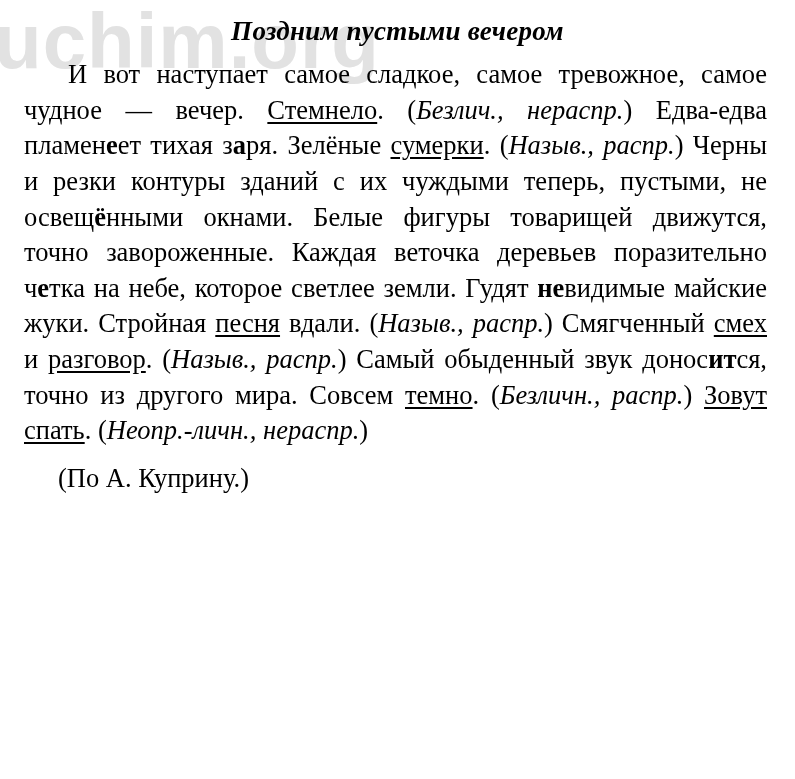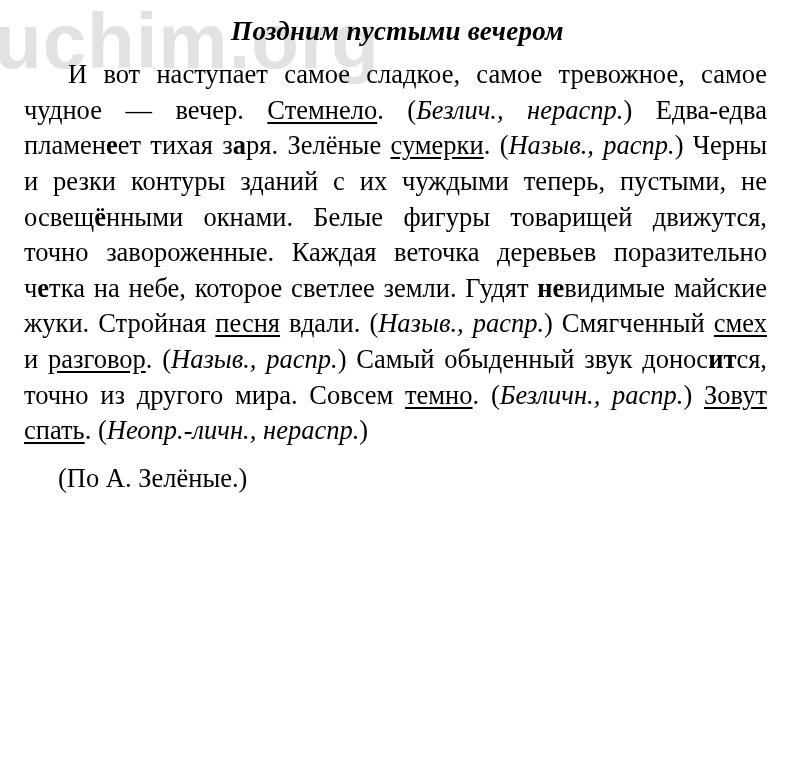--- a/index.html
+++ b/index.html
@@ -97,15 +97,15 @@
 
 <div class="page">
 
 
   <div class="doc-title">Поздним пустыми вечером</div>
 
   <div class="body-text">
     <p><span class="indent"></span><span>И вот наступает самое сладкое, самое тревожное, самое чудное — вечер. </span><span class="u">Стемнело</span><span>. (</span><span class="it">Безлич., нераспр.</span><span>) Едва-едва пламен</span><span class="b">е</span><span>ет тихая з</span><span class="b">а</span><span>ря. Зелёные </span><span class="u">сумерки</span><span>. (</span><span class="it">Назыв., распр.</span><span>) Черны и резки контуры зданий с их чуждыми теперь, пустыми, не освещ</span><span class="b">ё</span><span>нными окнами. Белые фигуры товарищей движутся, точно завороженные. Каждая веточка деревьев поразительно ч</span><span class="b">е</span><span>тка на небе, которое светлее земли. Гудят </span><span class="b">не</span><span>видимые майские жуки. Стройная </span><span class="u">песня</span><span> вдали. (</span><span class="it">Назыв., распр.</span><span>) Смягченный </span><span class="u">смех</span><span> и </span><span class="u">разговор</span><span>. (</span><span class="it">Назыв., распр.</span><span>) Самый обыденный звук доноc</span><span class="b">ит</span><span>ся, точно из другого мира. Совсем </span><span class="u">темно</span><span>. (</span><span class="it">Безличн., распр.</span><span>) </span><span class="u">Зовут спать</span><span>. (</span><span class="it">Неопр.-личн., нераспр.</span><span>)</span></p>
   </div>
 
-  <div class="source-line"><span class="indent"></span><span>(По А. Зелёные.)</span></div>
+  <div class="source-line"><span class="indent"></span><span>(По А. Куприну.)</span></div>
 
 </div>
 
 </body></html>

